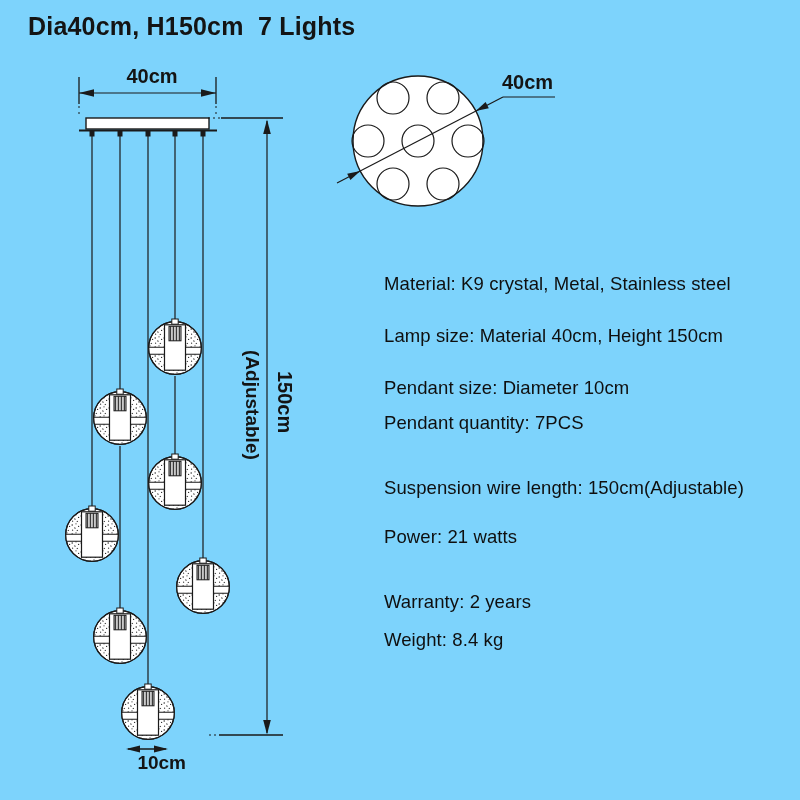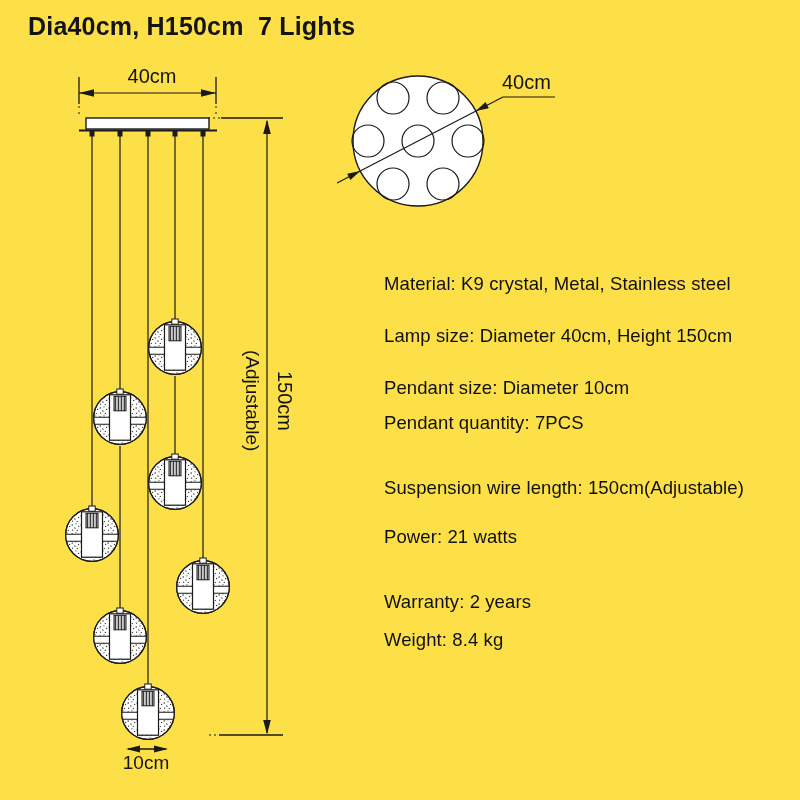--- a/index.html
+++ b/index.html
@@ -1,32 +1,32 @@
 <!DOCTYPE html>
 <html><head>
 <meta charset="utf-8">
 <style>
   html,body{margin:0;padding:0;background:#ffffff;}
   #stage{
-    position:relative;width:800px;height:800px;background:#fde047;
+    position:relative;width:800px;height:800px;background:#7dd3fc;
     font-family:"Liberation Sans","DejaVu Sans",sans-serif;color:#111;
     overflow:hidden;
   }
   .abs{position:absolute;}
   #title{
     left:28px;top:12px;font-size:25px;font-weight:bold;color:#141414;
     white-space:pre;letter-spacing:.2px;
   }
-  .dim-label{font-size:20px;font-weight:normal;color:#141414;white-space:pre;}
+  .dim-label{font-size:20px;font-weight:bold;color:#141414;white-space:pre;}
   .vert{writing-mode:vertical-rl;}
   #canopy-width-label{left:112px;top:65px;width:80px;text-align:center;}
   #topview-diameter-label{left:502px;top:71px;}
   #height-label{left:273px;top:371px;font-size:20px;}
   #adjustable-label{left:241px;top:350px;font-size:19px;}
-  #pendant-diameter-label{left:106px;top:752px;width:80px;text-align:center;font-size:19px;}
+  #pendant-diameter-label{left:106px;top:752px;width:80px;text-align:right;font-size:19px;}
   .spec-line{
     left:384px;font-size:18.5px;color:#0f0f0f;white-space:pre;letter-spacing:.1px;
   }
   svg{display:block;}
 </style>
 </head>
 <body>
 
 <div id="stage">
 
@@ -144,21 +144,21 @@
   <div id="topview-diameter-label" class="abs dim-label">40cm</div>
 
   <div id="height-label" class="abs dim-label vert">150cm</div>
 
   <div id="adjustable-label" class="abs dim-label vert">(Adjustable)</div>
 
   <div id="pendant-diameter-label" class="abs dim-label">10cm</div>
 
   <div>
     <div class="abs spec-line" style="top:273px">Material: K9 crystal, Metal, Stainless steel</div>
-    <div class="abs spec-line" style="top:325px">Lamp size: Diameter 40cm, Height 150cm</div>
+    <div class="abs spec-line" style="top:325px">Lamp size: Material 40cm, Height 150cm</div>
     <div class="abs spec-line" style="top:377px">Pendant size: Diameter 10cm</div>
     <div class="abs spec-line" style="top:412px">Pendant quantity: 7PCS</div>
     <div class="abs spec-line" style="top:477px">Suspension wire length: 150cm(Adjustable)</div>
     <div class="abs spec-line" style="top:526px">Power: 21 watts</div>
     <div class="abs spec-line" style="top:591px">Warranty: 2 years</div>
     <div class="abs spec-line" style="top:629px">Weight: 8.4 kg</div>
   </div>
 
 </div>
 

